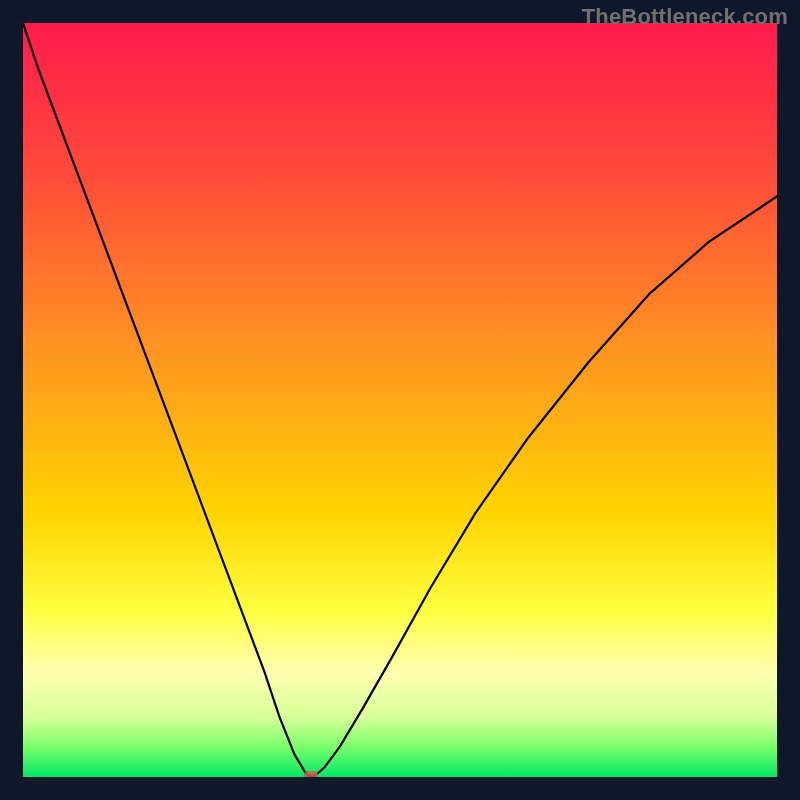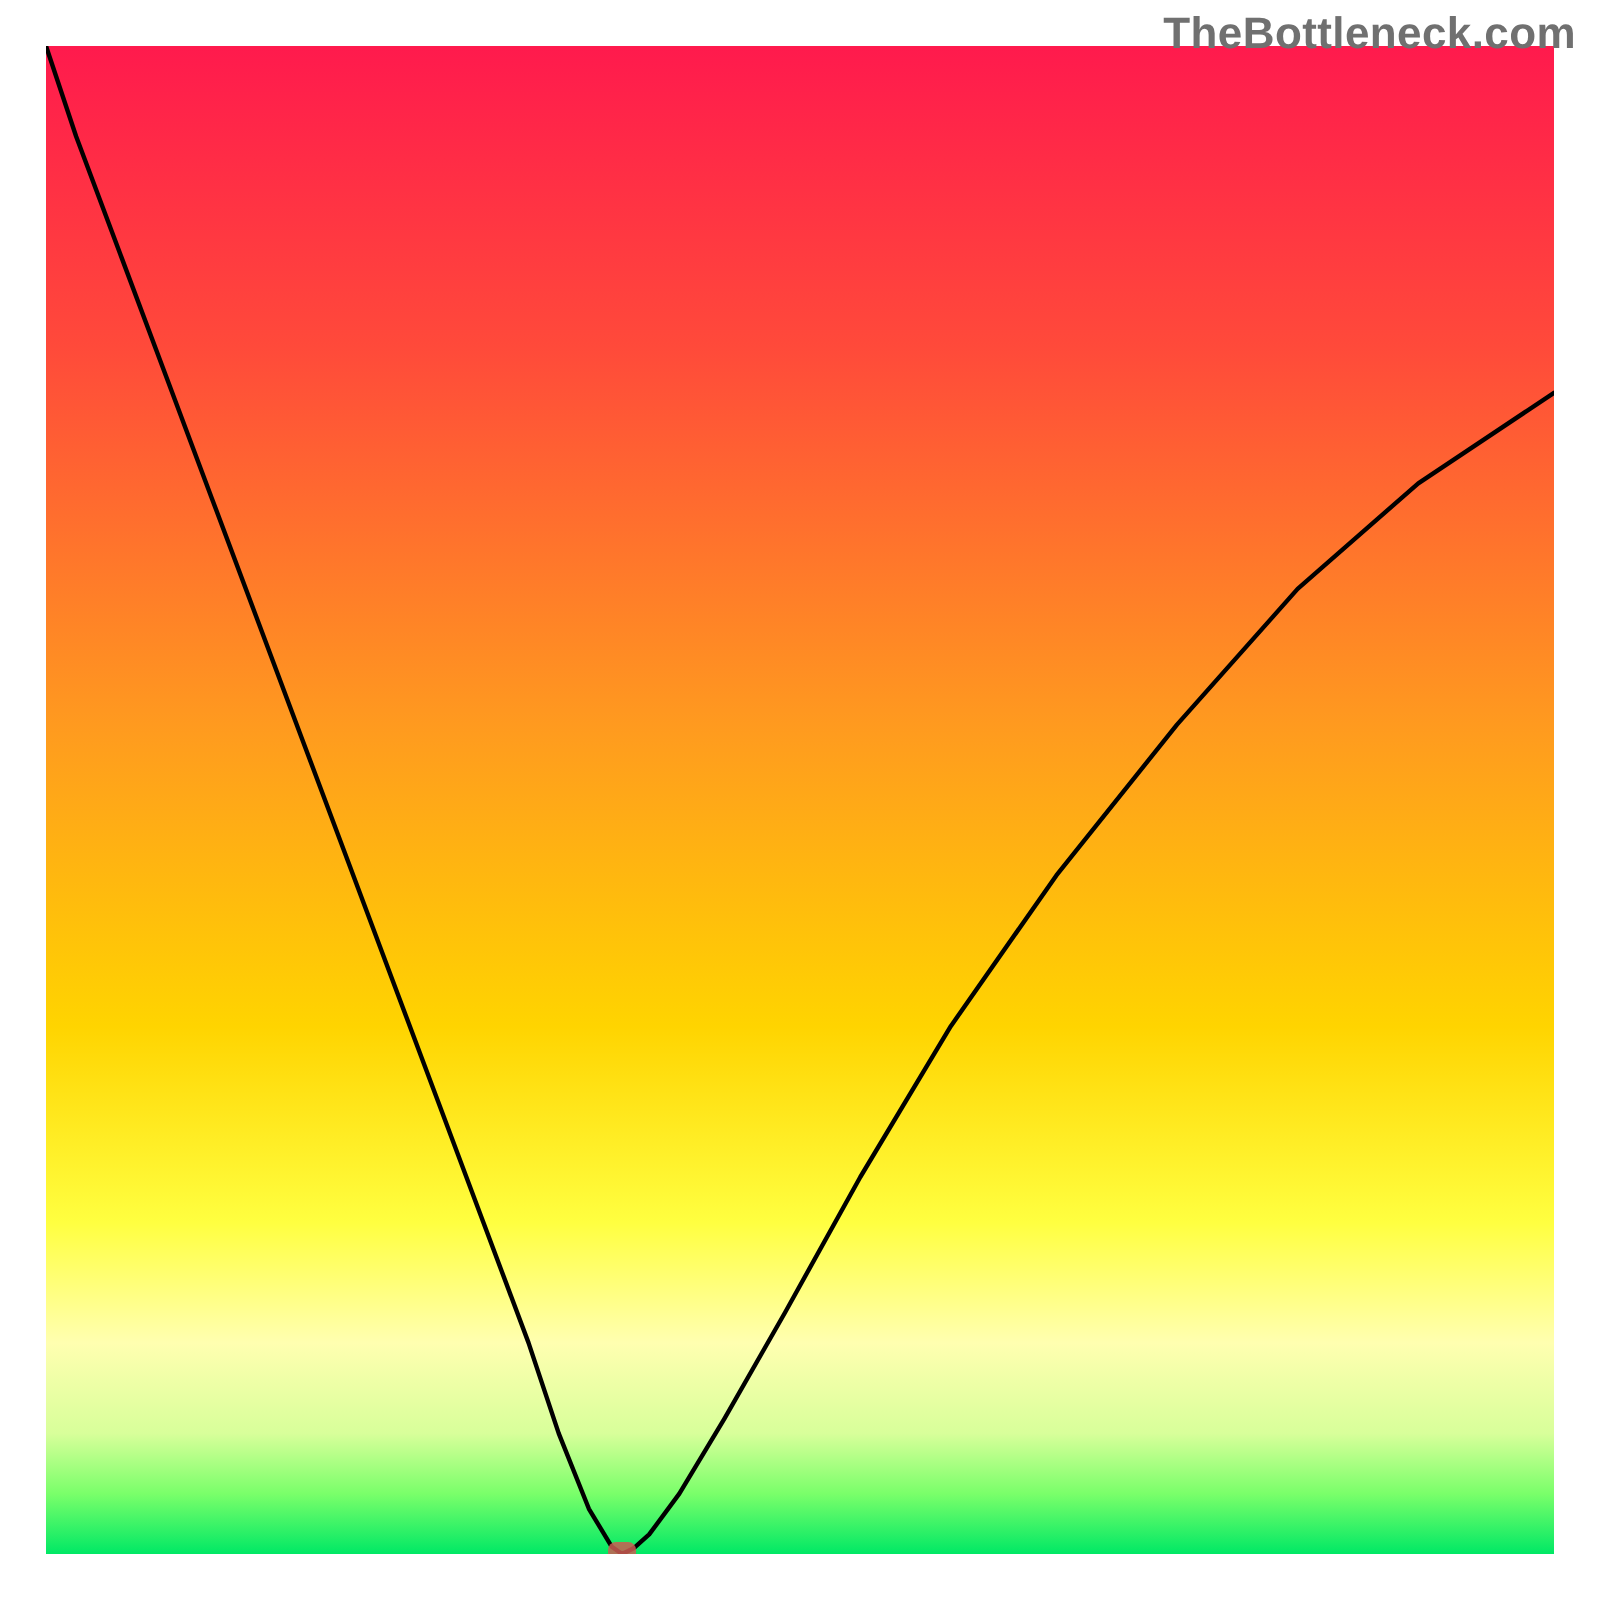--- a/index.html
+++ b/index.html
@@ -8,21 +8,21 @@
     width: 800px;
     height: 800px;
     background: #000;
     font-family: Arial, Helvetica, sans-serif;
     overflow: hidden;
   }
   .frame {
     position: relative;
     width: 800px;
     height: 800px;
-    background: #ffffff;
+    background: #0f172a;
   }
   .watermark {
     position: absolute;
     top: 4px;
     right: 12px;
     color: #707070;
     font-size: 22px;
     font-weight: 600;
     letter-spacing: 0.2px;
     z-index: 3;

